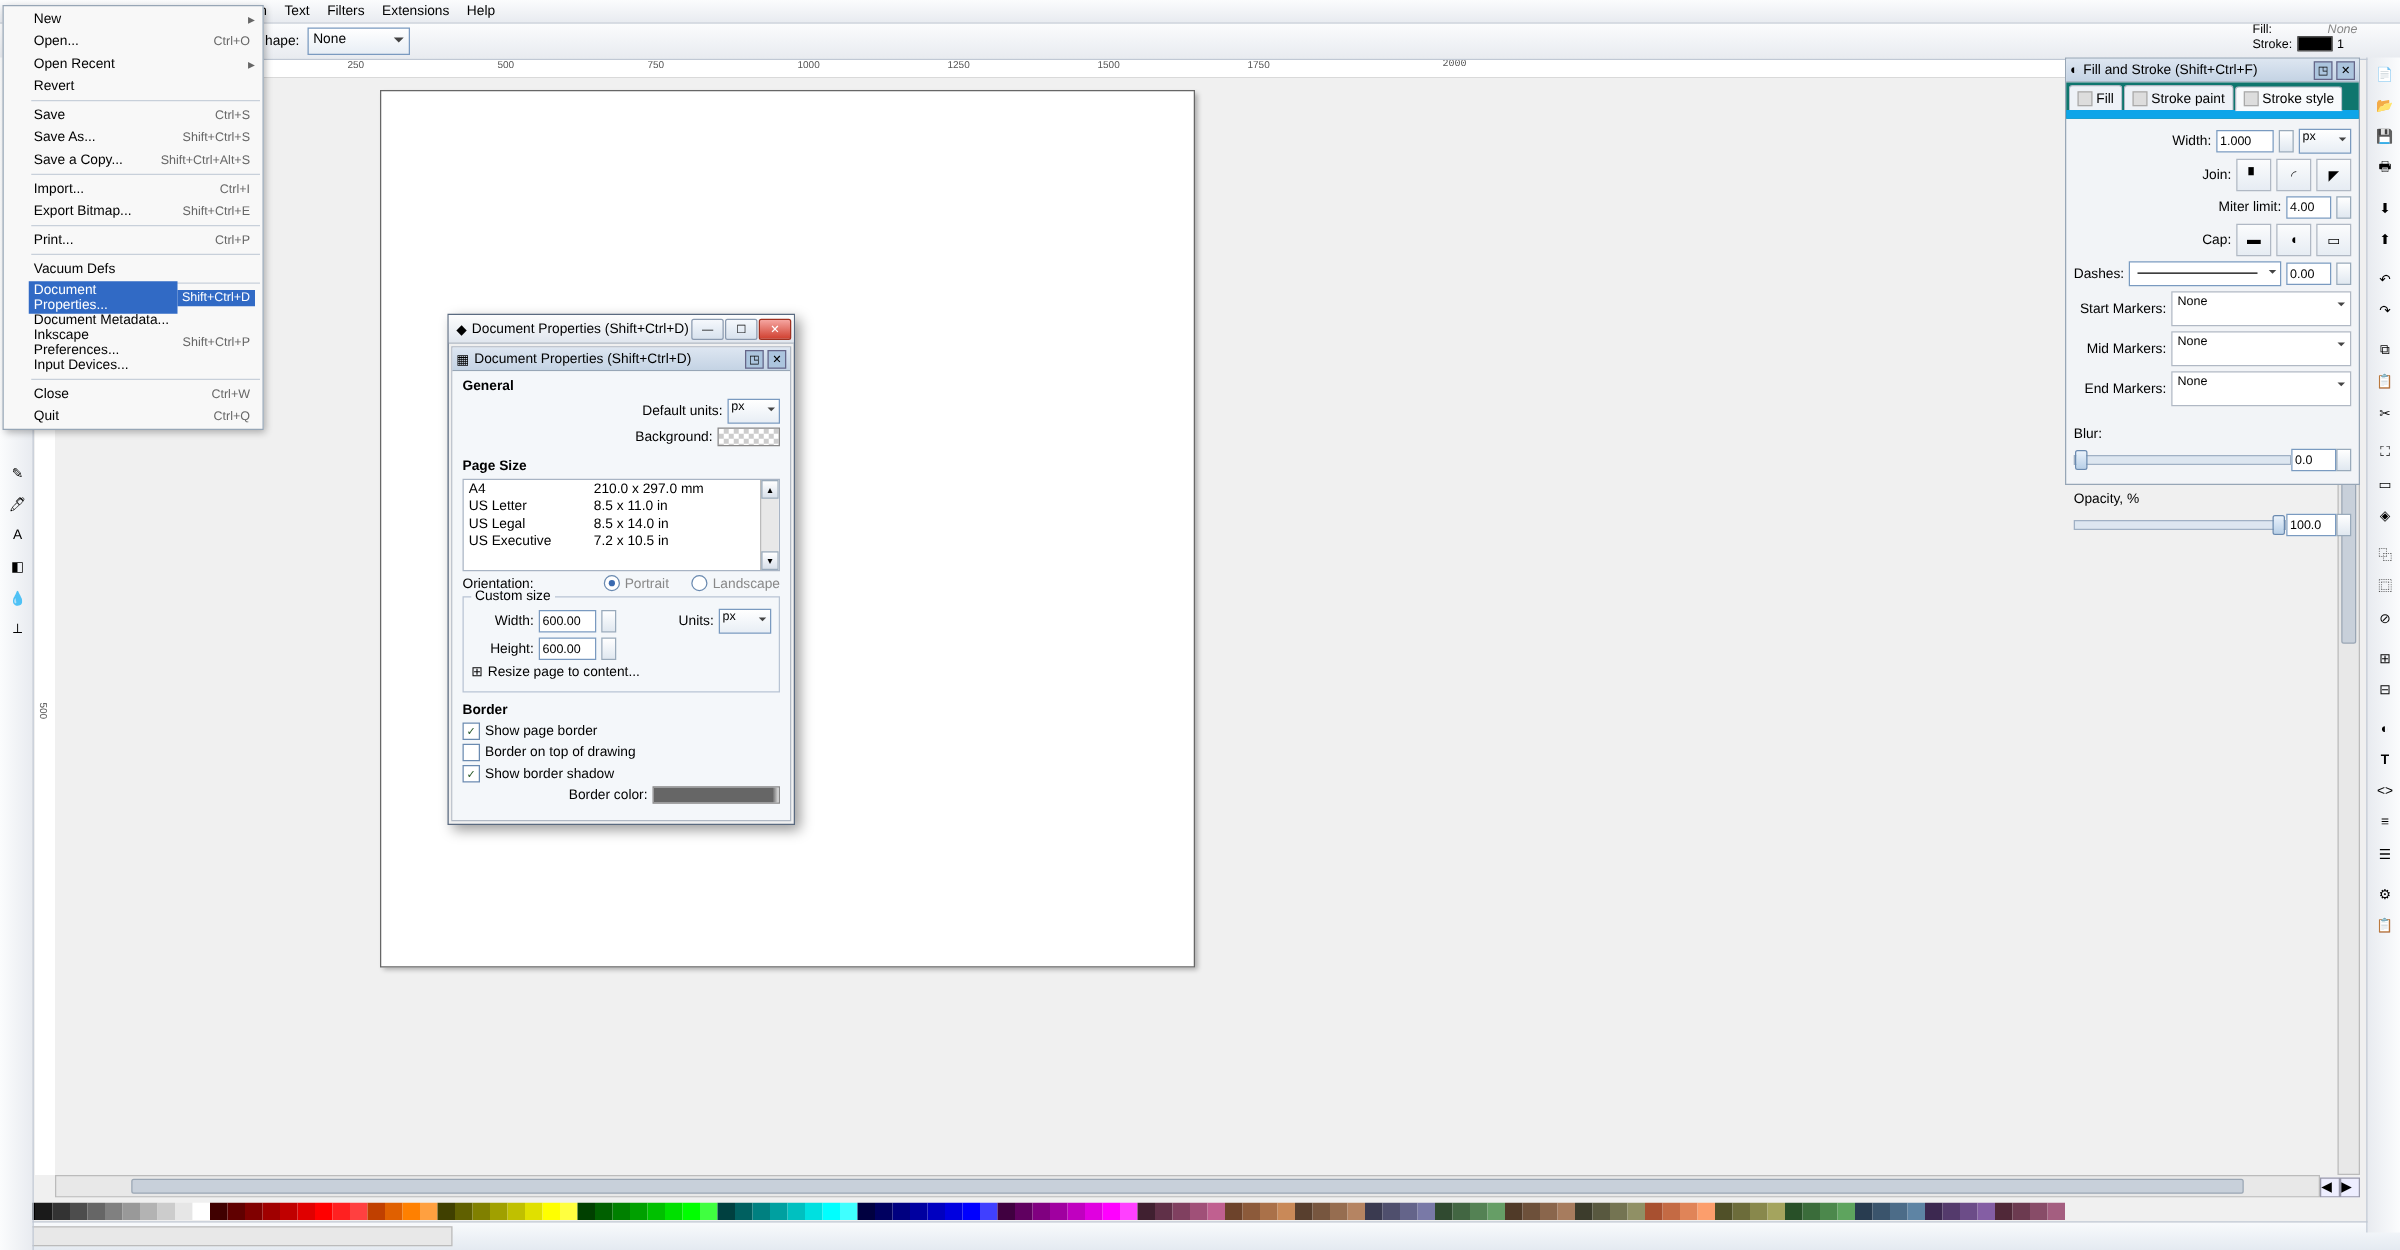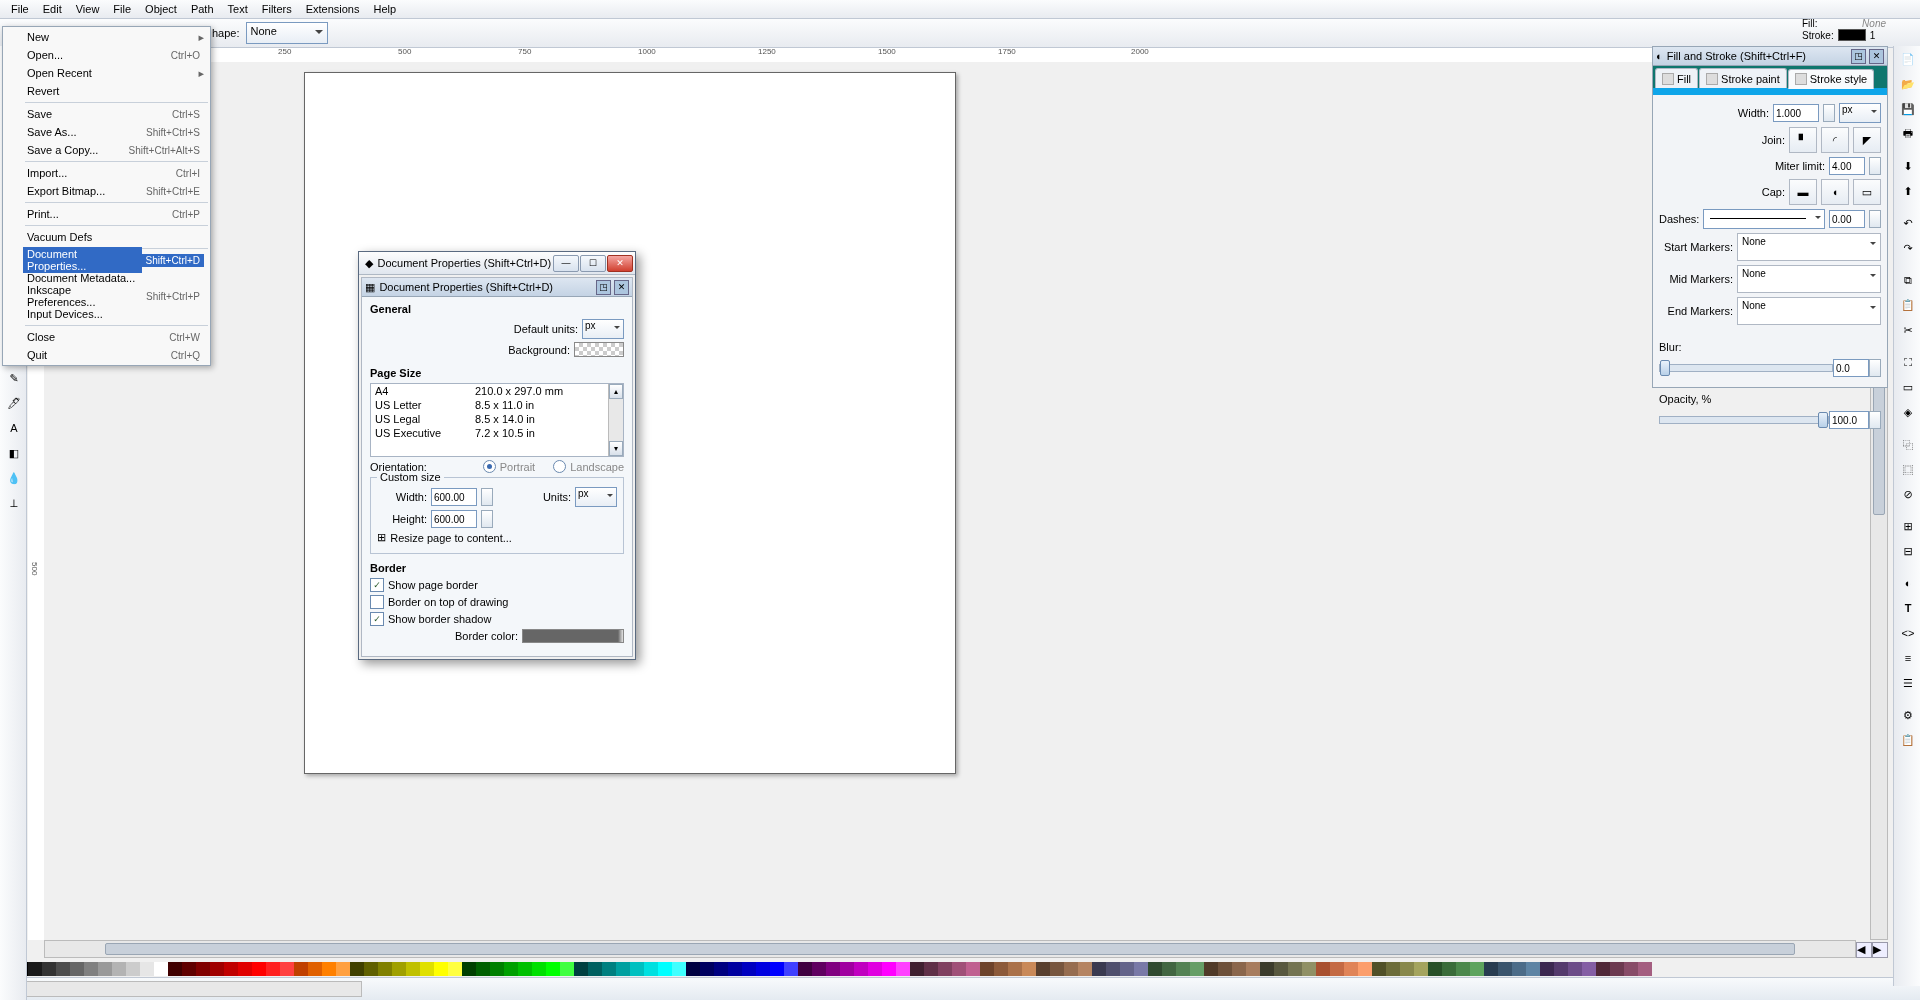--- a/index.html
+++ b/index.html
@@ -19,21 +19,21 @@
 .scroll-h{position:absolute;left:16px;bottom:0;right:32px;height:16px;background:#e8e8e8;border:1px solid #bbb}
 .scroll-h-thumb{position:absolute;left:60px;top:2px;right:60px;height:10px;background:#c8d0da;border:1px solid #9aa6b4;border-radius:2px}
 .scroll-v{position:absolute;right:0;top:16px;bottom:18px;width:16px;background:#e8e8e8;border:1px solid #bbb}
 .scroll-v-thumb{position:absolute;top:140px;left:2px;width:10px;height:310px;background:#c8d0da;border:1px solid #9aa6b4;border-radius:2px}
 .corner-ic{position:absolute;width:14px;height:14px;background:#eef;border:1px solid #99a}
 .tl-btn{width:22px;height:22px;margin:1px 2px;display:flex;align-items:center;justify-content:center;cursor:default;border:1px solid transparent;border-radius:2px}
 .tl-left{position:absolute;left:0;top:46px;width:26px;height:940px;background:linear-gradient(90deg,#fbfcfd,#e8ebf0);border-right:1px solid #c0c8d4;z-index:2}
 .tl-left .tl-btn{margin-top:0}
 .tl-right{position:absolute;right:0;top:46px;width:26px;height:940px;background:linear-gradient(270deg,#fbfcfd,#e8ebf0);border-left:1px solid #c0c8d4;z-index:2}
 .tl-right .sep{height:6px}
-.dropdown{position:absolute;left:2px;top:26px;width:207px;background:#f8f8f8;border:1px solid #97a6b6;box-shadow:2px 2px 6px rgba(0,0,0,.3);z-index:100;padding:1px 0}
+.dropdown{position:absolute;left:2px;top:4px;width:207px;background:#f8f8f8;border:1px solid #97a6b6;box-shadow:2px 2px 6px rgba(0,0,0,.3);z-index:100;padding:1px 0}
 .dd.selected .dd-lbl,.dd.selected .dd-sc{background:#316ac5;color:#fff}
 .dd{display:flex;align-items:center;height:18px;padding:0 6px 0 0;cursor:default}
 .dd-ico{width:20px;display:flex;justify-content:center}
 .dd-lbl{flex:1;padding:1px 4px}
 .dd-sc{color:#666;font-size:10px;padding:1px 4px}
 .dd-sub{color:#666}
 .dd-sep{height:1px;background:#c8d0da;margin:2px 2px 2px 22px}
 .panel{position:absolute;right:32px;top:46px;width:234px;height:340px;background:#f2f4f7;border:1px solid #97a6b6;z-index:3}
 .panel-title{background:linear-gradient(#dde6f1,#c4d3e4);height:18px;display:flex;align-items:center;padding:0 3px;border-bottom:1px solid #97a6b6;font-size:11px}
 .panel-title .tico{width:13px;height:13px;background:#acc5de;border:1px solid #668;margin-left:3px;display:flex;align-items:center;justify-content:center;font-size:9px}
@@ -184,21 +184,21 @@
   <div class="ruler-h" id="ruler-h">
       <span class="tick" style="left: 10px;">-250</span>
       <span class="tick" style="left: 130px;">0</span>
       <span class="tick" style="left: 250px;">250</span>
       <span class="tick" style="left: 370px;">500</span>
       <span class="tick" style="left: 490px;">750</span>
       <span class="tick" style="left: 610px;">1000</span>
       <span class="tick" style="left: 730px;">1250</span>
       <span class="tick" style="left: 850px;">1500</span>
       <span class="tick" style="left: 970px;">1750</span>
-      <span class="tick" style="left: 1103px;">2000</span>
+      <span class="tick" style="left: 1126px; font-family: Liberation Mono, monospace;">2000</span>
     </div>
   <div class="ruler-v" id="ruler-v">
       <span class="tick" style="top: 20px;">0</span>
       <span class="tick" style="top: 260px;">250</span>
       <span class="tick" style="top: 500px;">500</span>
     </div>
   <div class="canvas-area">
     <div class="page"></div>
   </div>
   <div class="scroll-h">

